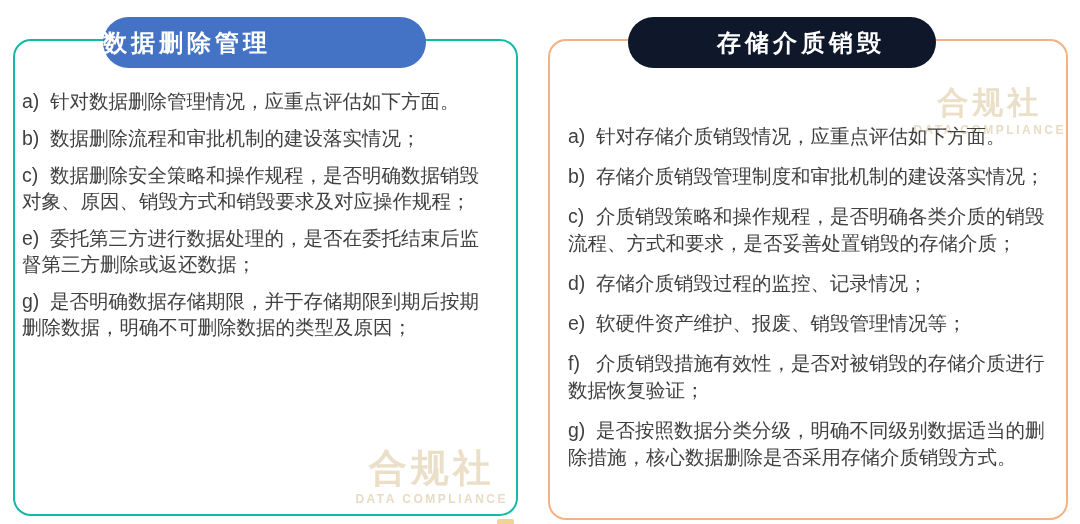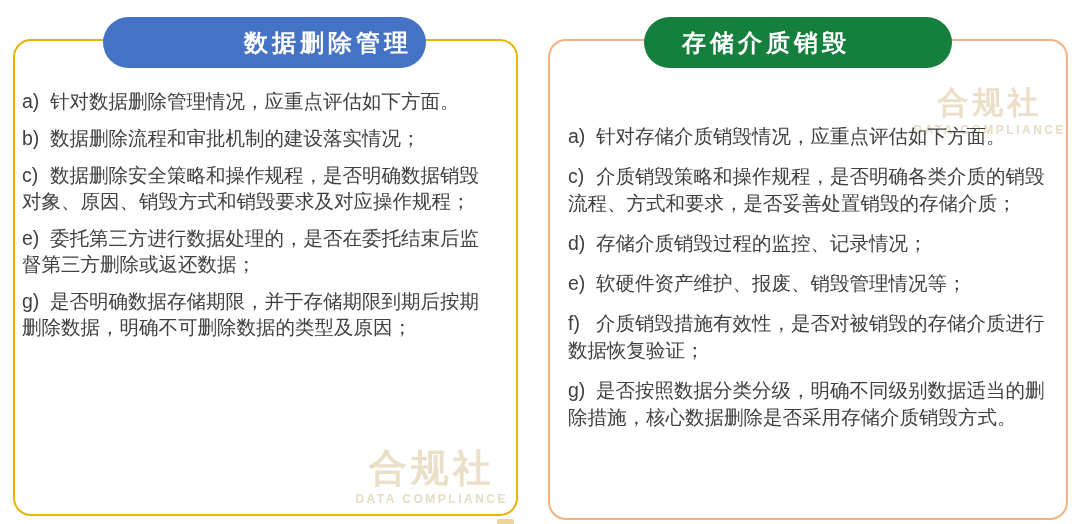--- a/index.html
+++ b/index.html
@@ -17,21 +17,21 @@
   }
   .card {
     position: absolute;
     box-sizing: border-box;
     background: #ffffff;
     border-radius: 18px;
   }
   .card-left {
     left: 13px; top: 39px;
     width: 505px; height: 477px;
-    border: 2px solid #eab308;
+    border: 2px solid #14b8a6;
   }
   .card-right {
     left: 548px; top: 39px;
     width: 520px; height: 481px;
     border: 2px solid #F4B183;
   }
   .pill {
     position: absolute;
     top: 17px;
     height: 51px;
@@ -42,28 +42,27 @@
     font-weight: bold;
     letter-spacing: 4px;
     box-sizing: border-box;
     z-index: 3;
     white-space: nowrap;
   }
   .pill-blue {
     left: 103px;
     width: 323px;
     background: #4472C4;
-    text-align: right;
     padding-right: 14px;
   }
   .pill-orange {
-    left: 644px;
+    left: 628px;
     width: 308px;
-    background: #15803d;
-    text-align: left;
+    background: #0f172a;
+    text-align: center;
     padding-left: 38px;
   }
   .list {
     position: absolute;
     z-index: 2;
     color: #404040;
     font-size: 19.5px;
   }
   .card-left .list {
     left: 7px; top: 47px;
@@ -135,20 +134,21 @@
     </div>
     <div class="watermark wm-left">
       <div class="wm-main">合规社</div>
       <div class="wm-sub">DATA COMPLIANCE</div>
     </div>
   </section>
 
   <section class="card card-right">
     <div class="list">
       <p class="item"><span class="marker">a)</span><span>针对存储介质销毁情况，应重点评估如下方面。</span></p>
+      <p class="item"><span class="marker">b)</span><span>存储介质销毁管理制度和审批机制的建设落实情况；</span></p>
       <p class="item"><span class="marker">c)</span><span>介质销毁策略和操作规程，是否明确各类介质的销毁流程、方式和要求，是否妥善处置销毁的存储介质；</span></p>
       <p class="item"><span class="marker">d)</span><span>存储介质销毁过程的监控、记录情况；</span></p>
       <p class="item"><span class="marker">e)</span><span>软硬件资产维护、报废、销毁管理情况等；</span></p>
       <p class="item"><span class="marker">f)</span><span>介质销毁措施有效性，是否对被销毁的存储介质进行数据恢复验证；</span></p>
       <p class="item"><span class="marker">g)</span><span>是否按照数据分类分级，明确不同级别数据适当的删除措施，核心数据删除是否采用存储介质销毁方式。</span></p>
     </div>
     <div class="watermark wm-right">
       <div class="wm-main">合规社</div>
       <div class="wm-sub">DATA COMPLIANCE</div>
     </div>

